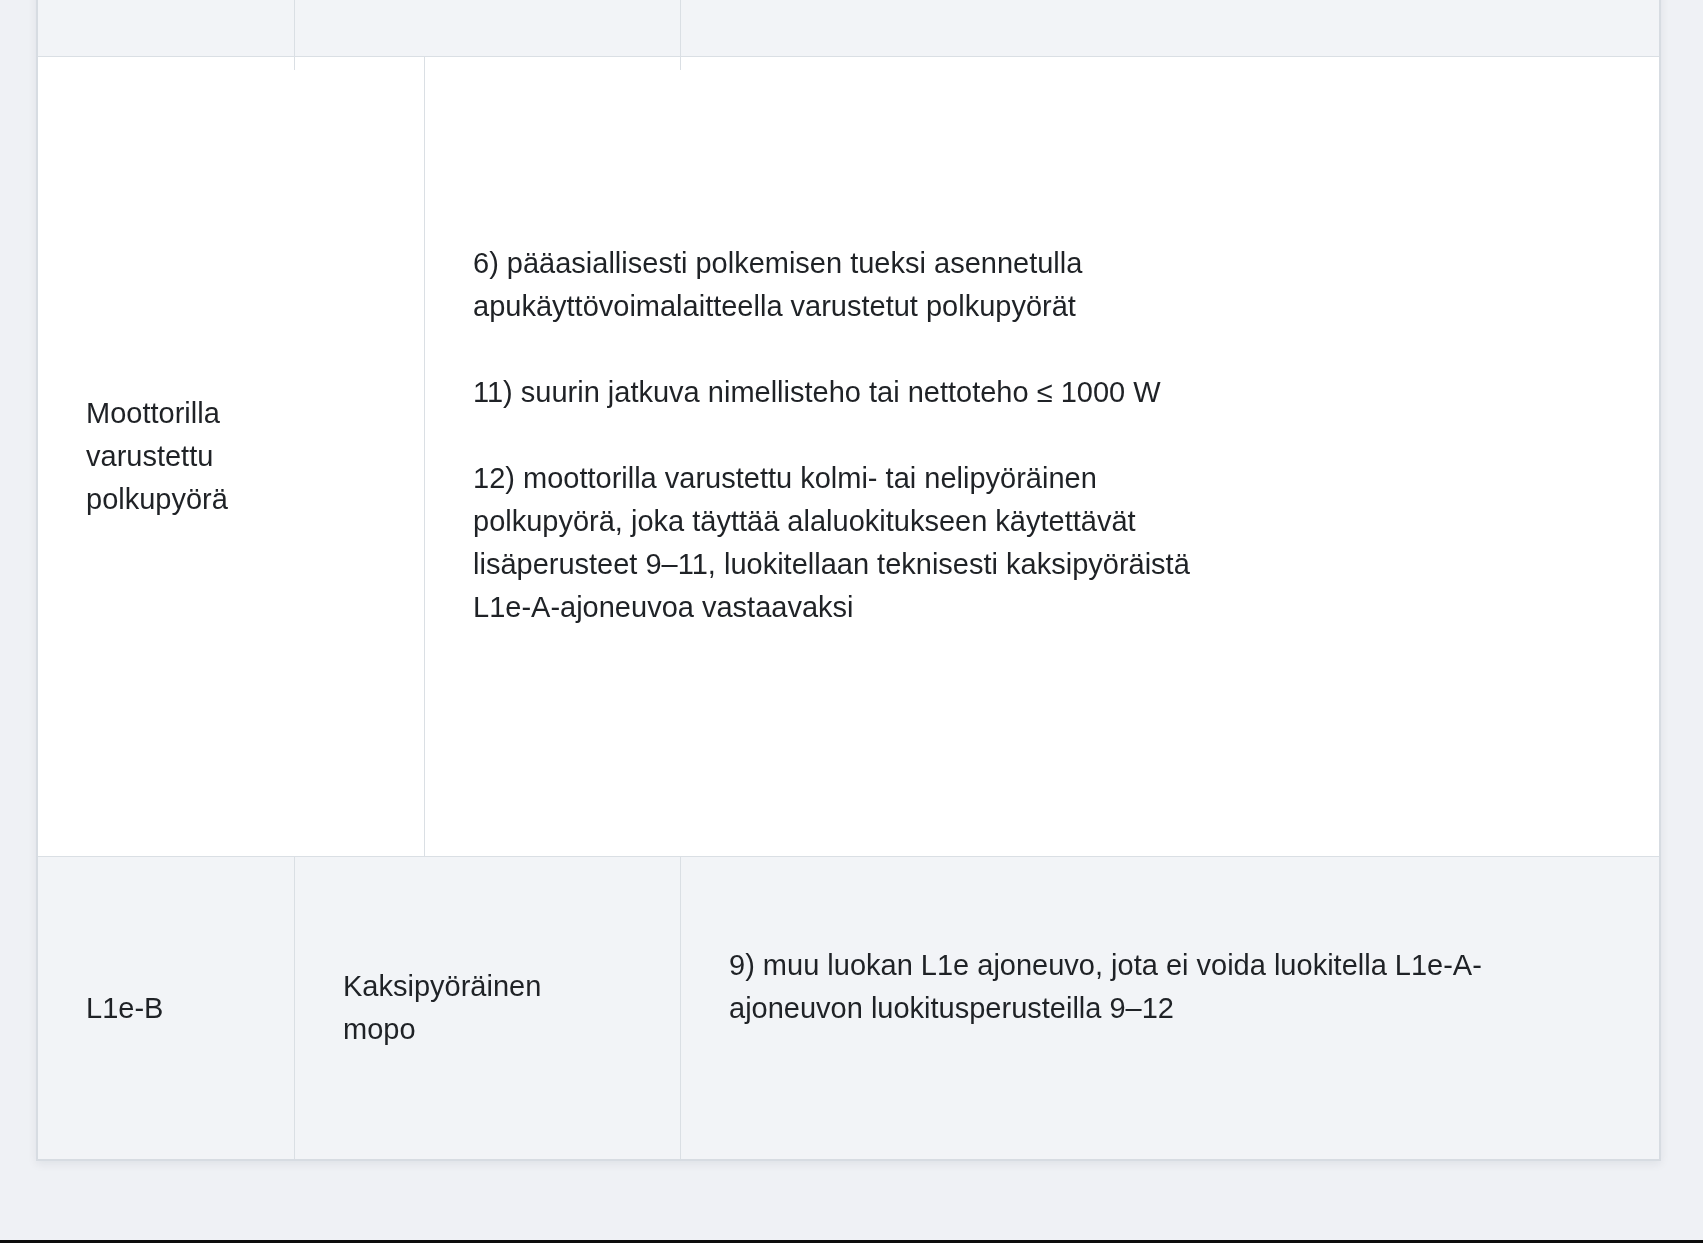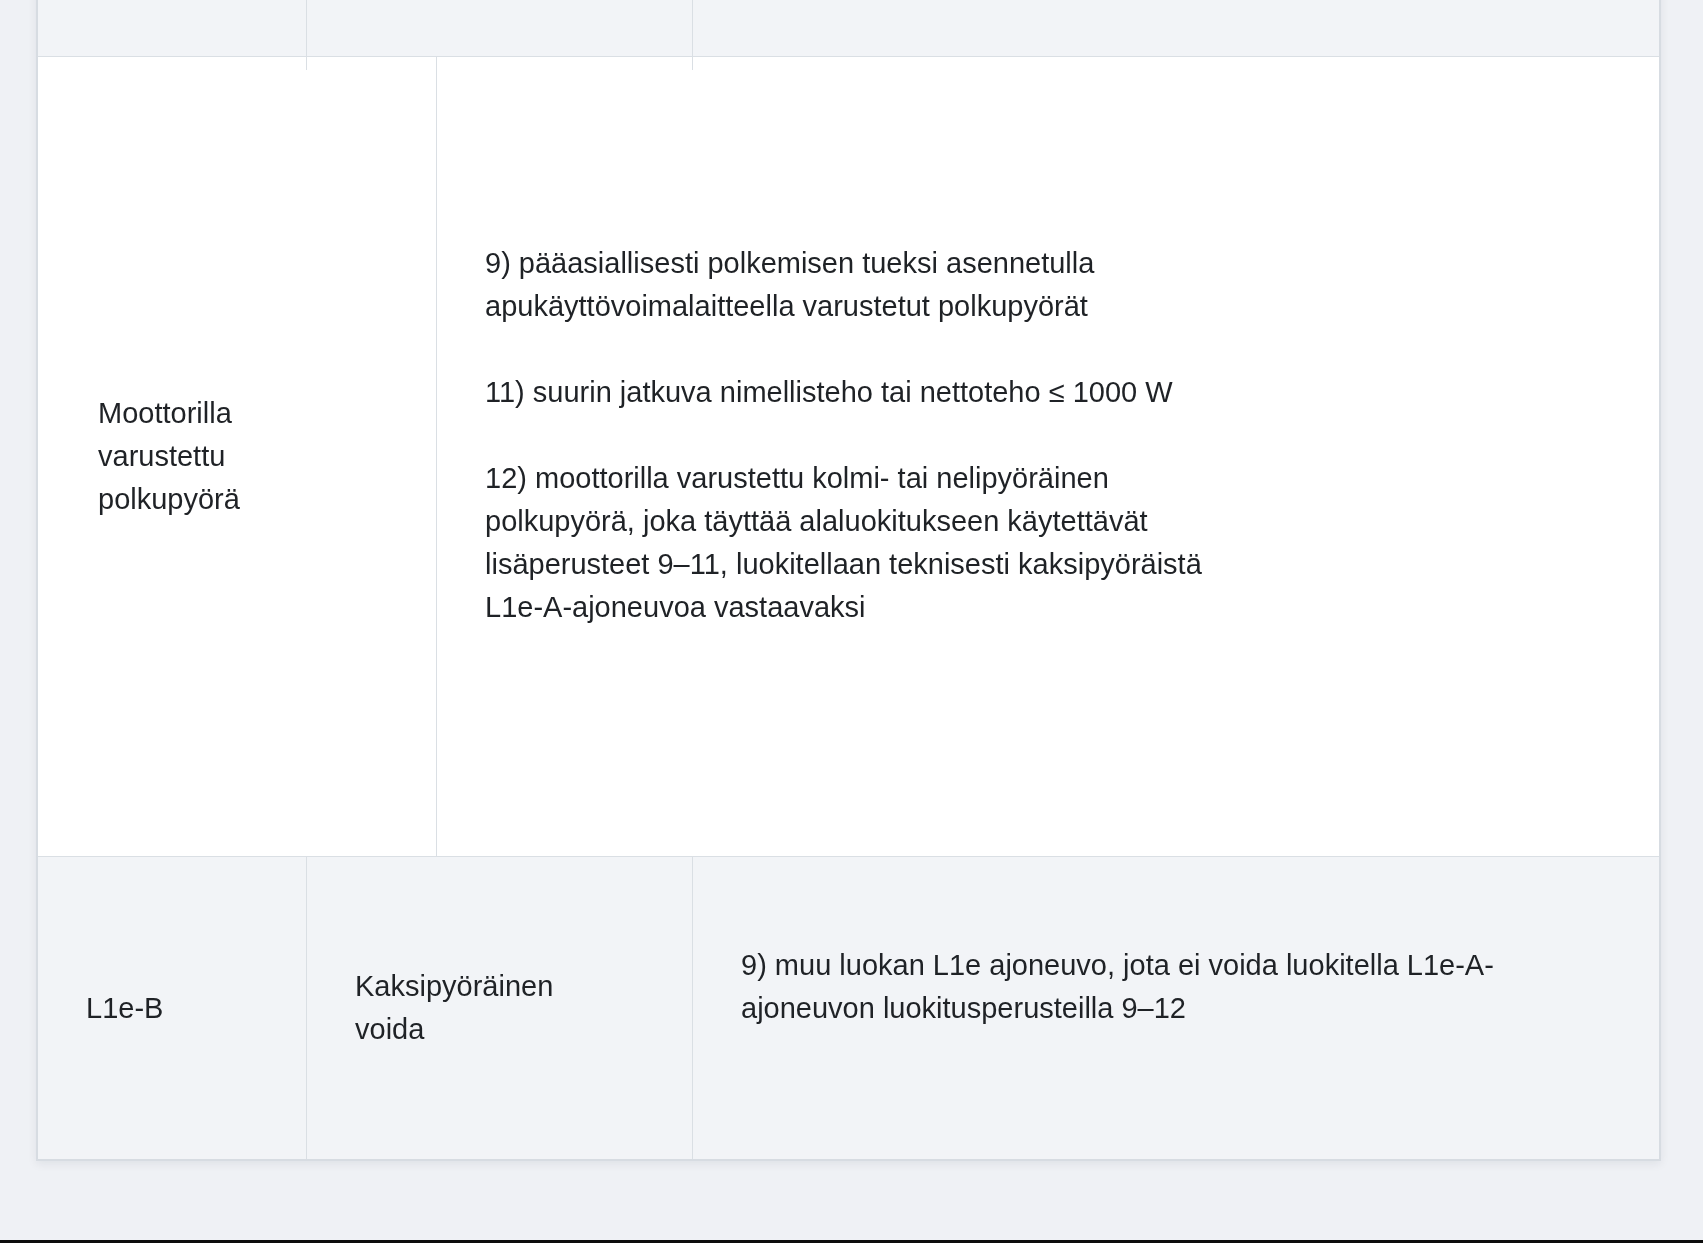--- a/index.html
+++ b/index.html
@@ -44,21 +44,21 @@
     padding: 40px 48px;
     display: flex;
     flex-direction: column;
     justify-content: center;
     color: #1f2226;
     font-size: 29px;
     line-height: 43px;
   }
   .cell + .cell { border-left: 1px solid #dadfe4; }
   .cell-code { width: 256px; flex: none; }
-  .cell-name { width: 386px; flex: none; margin-left: 12px; }
+  .cell-name { width: 386px; flex: none; }
   .cell-criteria { flex: 1; min-width: 0; }
   .preline { white-space: pre-line; }
   .cell-criteria p {
     margin: 0 0 43px 0;
     white-space: pre-line;
   }
   .bottom-edge {
     position: absolute;
     left: 0;
     right: 0;
@@ -80,37 +80,37 @@
       <div class="cell cell-criteria"></div>
     </div>
 
     <div class="trow row-main">
       <div class="cell cell-name">
         <div class="preline">Moottorilla
 varustettu
 polkupyörä</div>
       </div>
       <div class="cell cell-criteria">
-        <p>9) pääasiallisesti polkemisen tueksi asennetulla
+        <p>6) pääasiallisesti polkemisen tueksi asennetulla
 apukäyttövoimalaitteella varustetut polkupyörät</p>
         <p>11) suurin jatkuva nimellisteho tai nettoteho ≤ 1000 W</p>
         <p>12) moottorilla varustettu kolmi- tai nelipyöräinen
 polkupyörä, joka täyttää alaluokitukseen käytettävät
 lisäperusteet 9–11, luokitellaan teknisesti kaksipyöräistä
 L1e-A-ajoneuvoa vastaavaksi</p>
       </div>
     </div>
 
     <div class="trow row-alt">
       <div class="cell cell-code">
         <div class="preline">L1e-B</div>
       </div>
       <div class="cell cell-name">
         <div class="preline">Kaksipyöräinen
-voida</div>
+mopo</div>
       </div>
       <div class="cell cell-criteria">
         <p>9) muu luokan L1e ajoneuvo, jota ei voida luokitella L1e-A-
 ajoneuvon luokitusperusteilla 9–12</p>
       </div>
     </div>
 
   </div>
 
   <div class="bottom-edge"></div>

